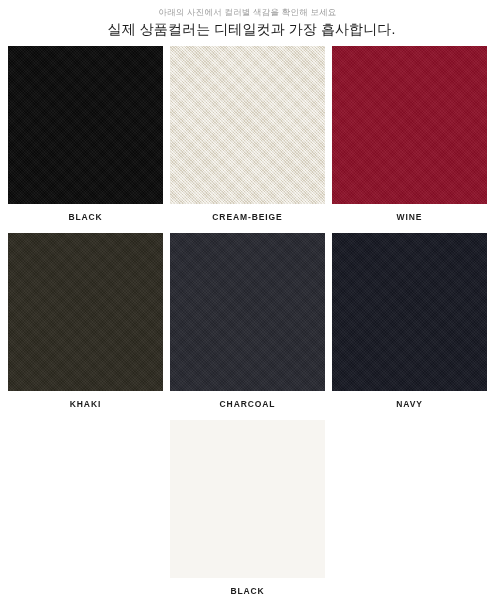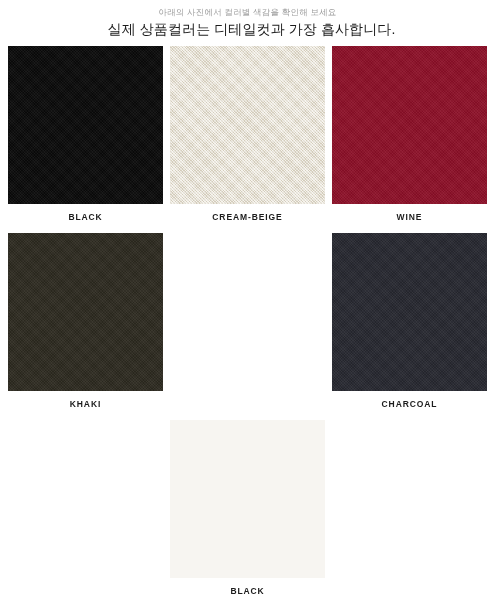--- a/index.html
+++ b/index.html
@@ -161,20 +161,24 @@
 
     <div class="row row-2">
       <div class="swatch-cell">
         <div class="swatch" style="background: rgb(45, 42, 32);"></div>
         <div class="swatch-label">KHAKI</div>
       </div>
       <div class="swatch-cell">
         <div class="swatch" style="background: rgb(39, 40, 48);"></div>
         <div class="swatch-label">CHARCOAL</div>
       </div>
+      <div class="swatch-cell">
+        <div class="swatch" style="background: rgb(22, 24, 34);"></div>
+        <div class="swatch-label">NAVY</div>
+      </div>
     </div>
 
     <div class="row row-3">
       <div class="swatch-cell">
         <div class="swatch plain" style="background: rgb(247, 245, 241);"></div>
         <div class="swatch-label">BLACK</div>
       </div>
     </div>
 
   </div>

